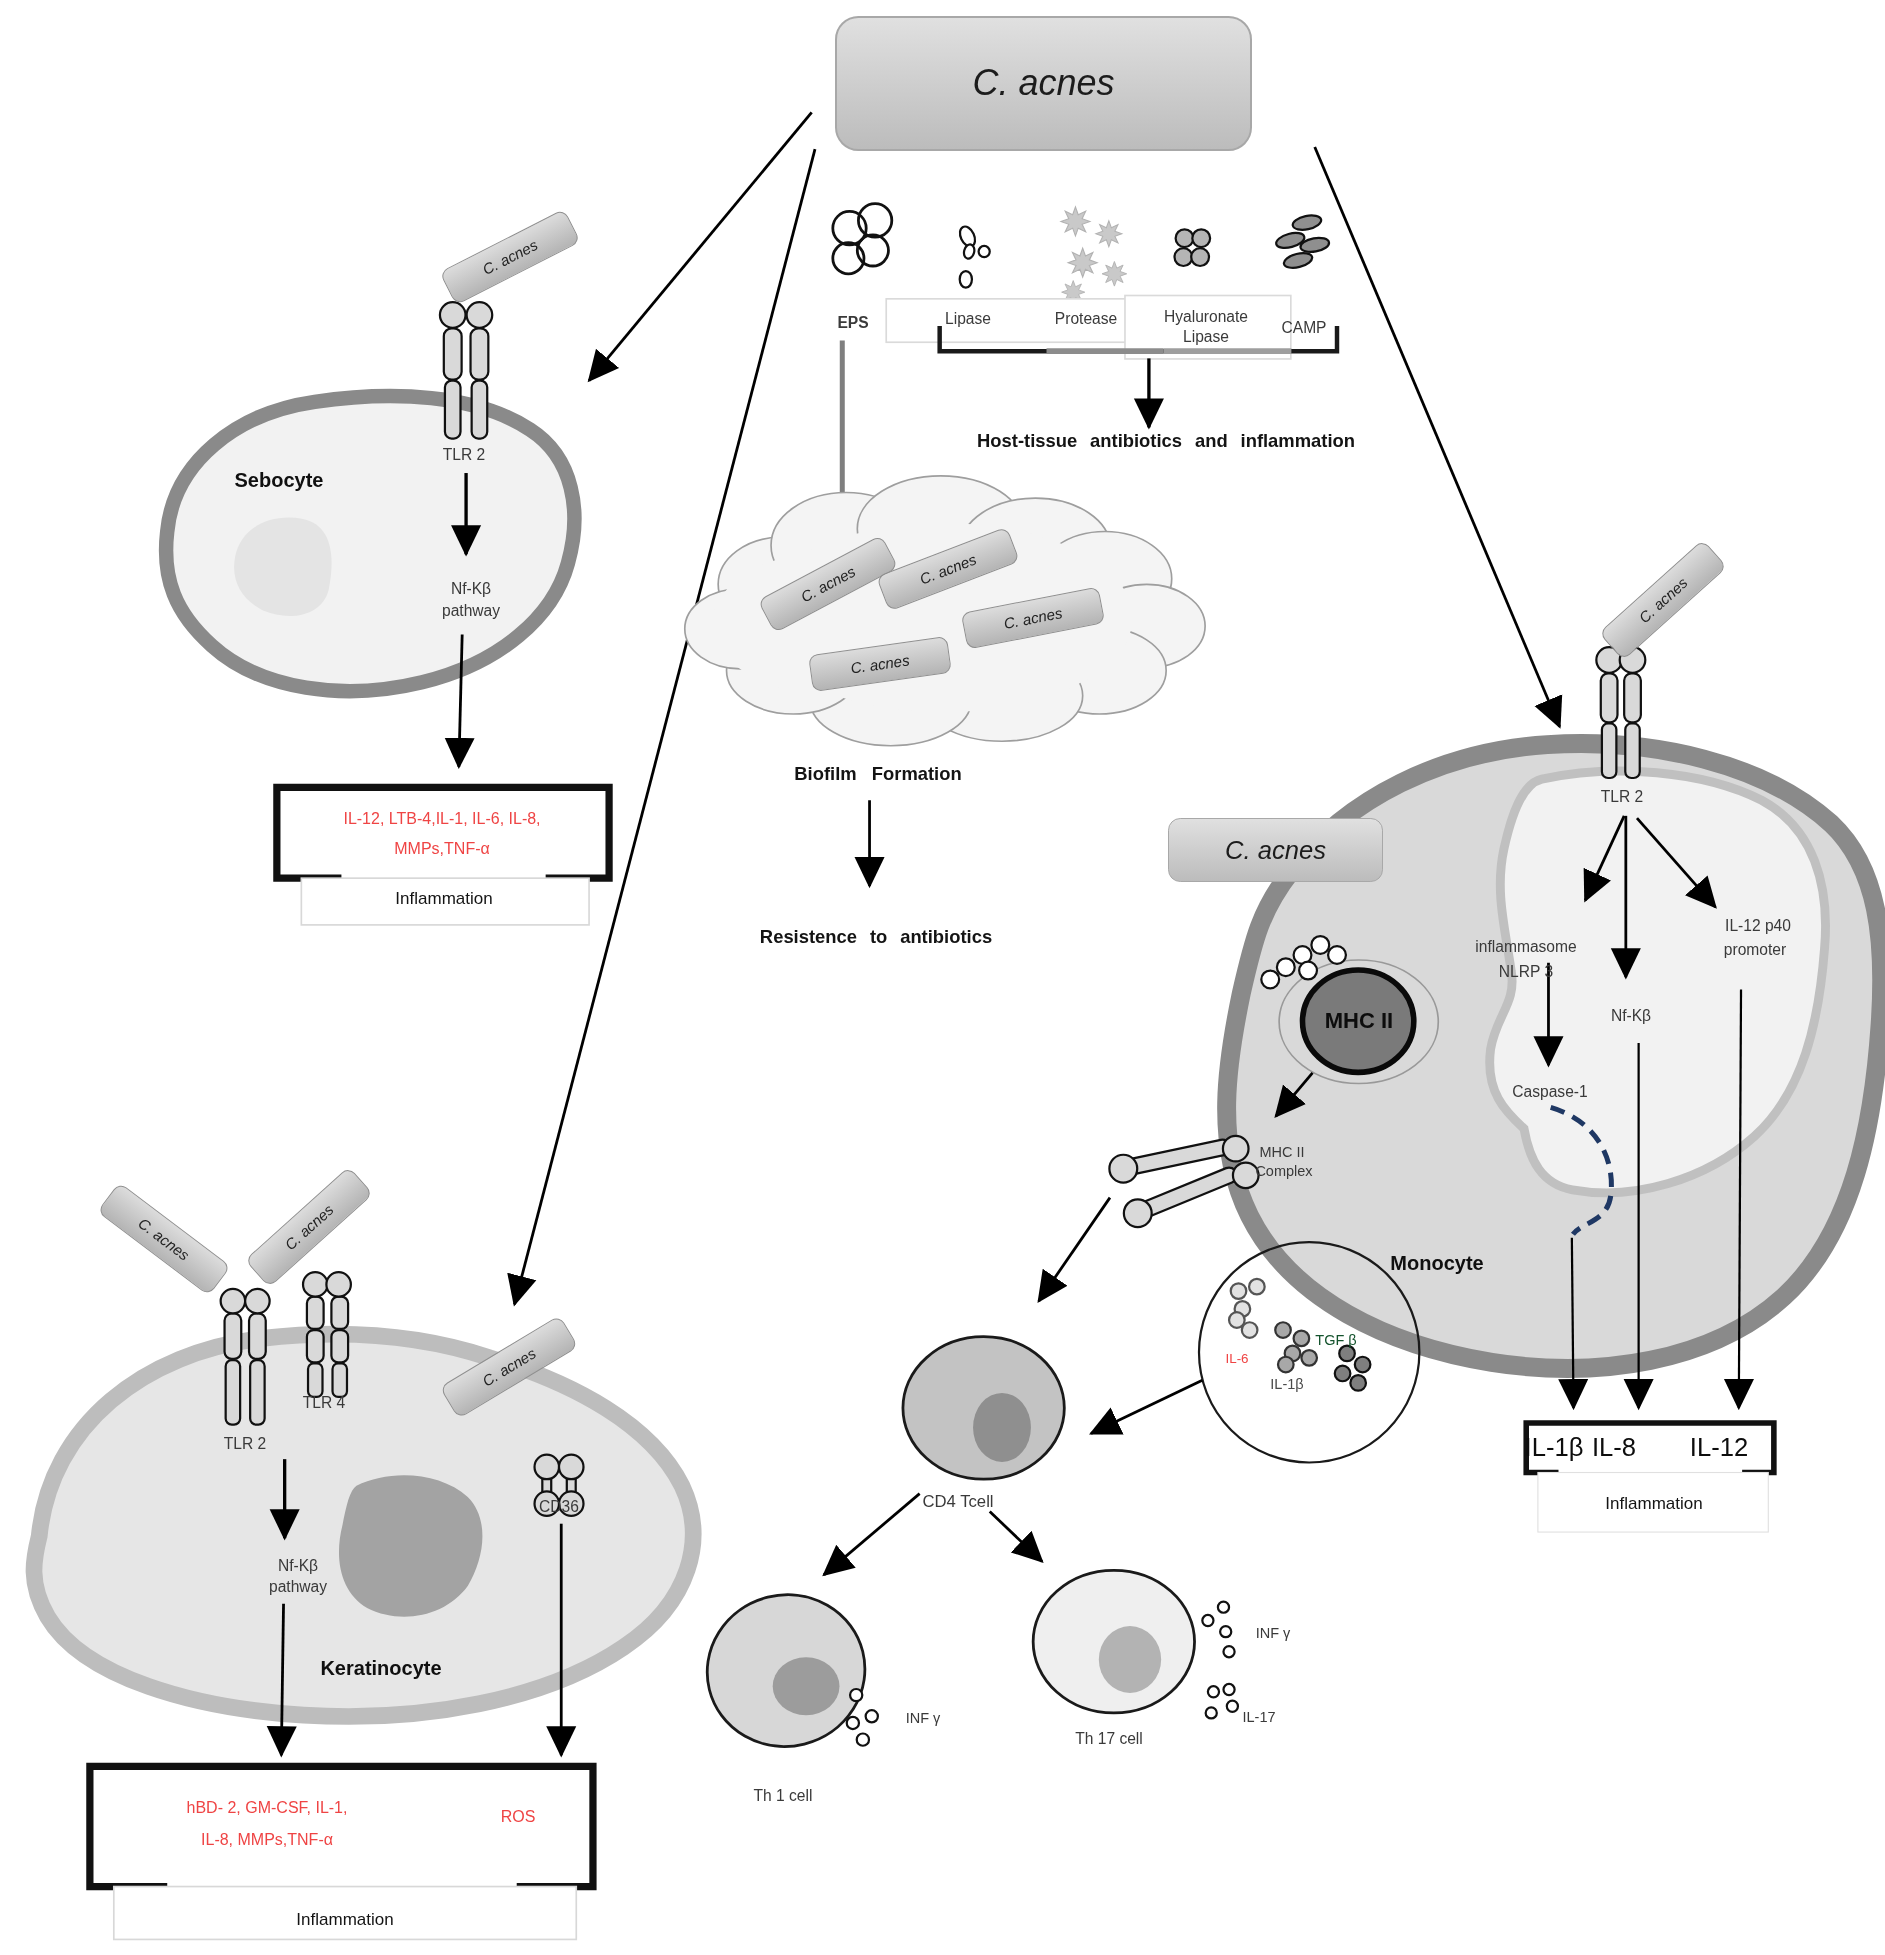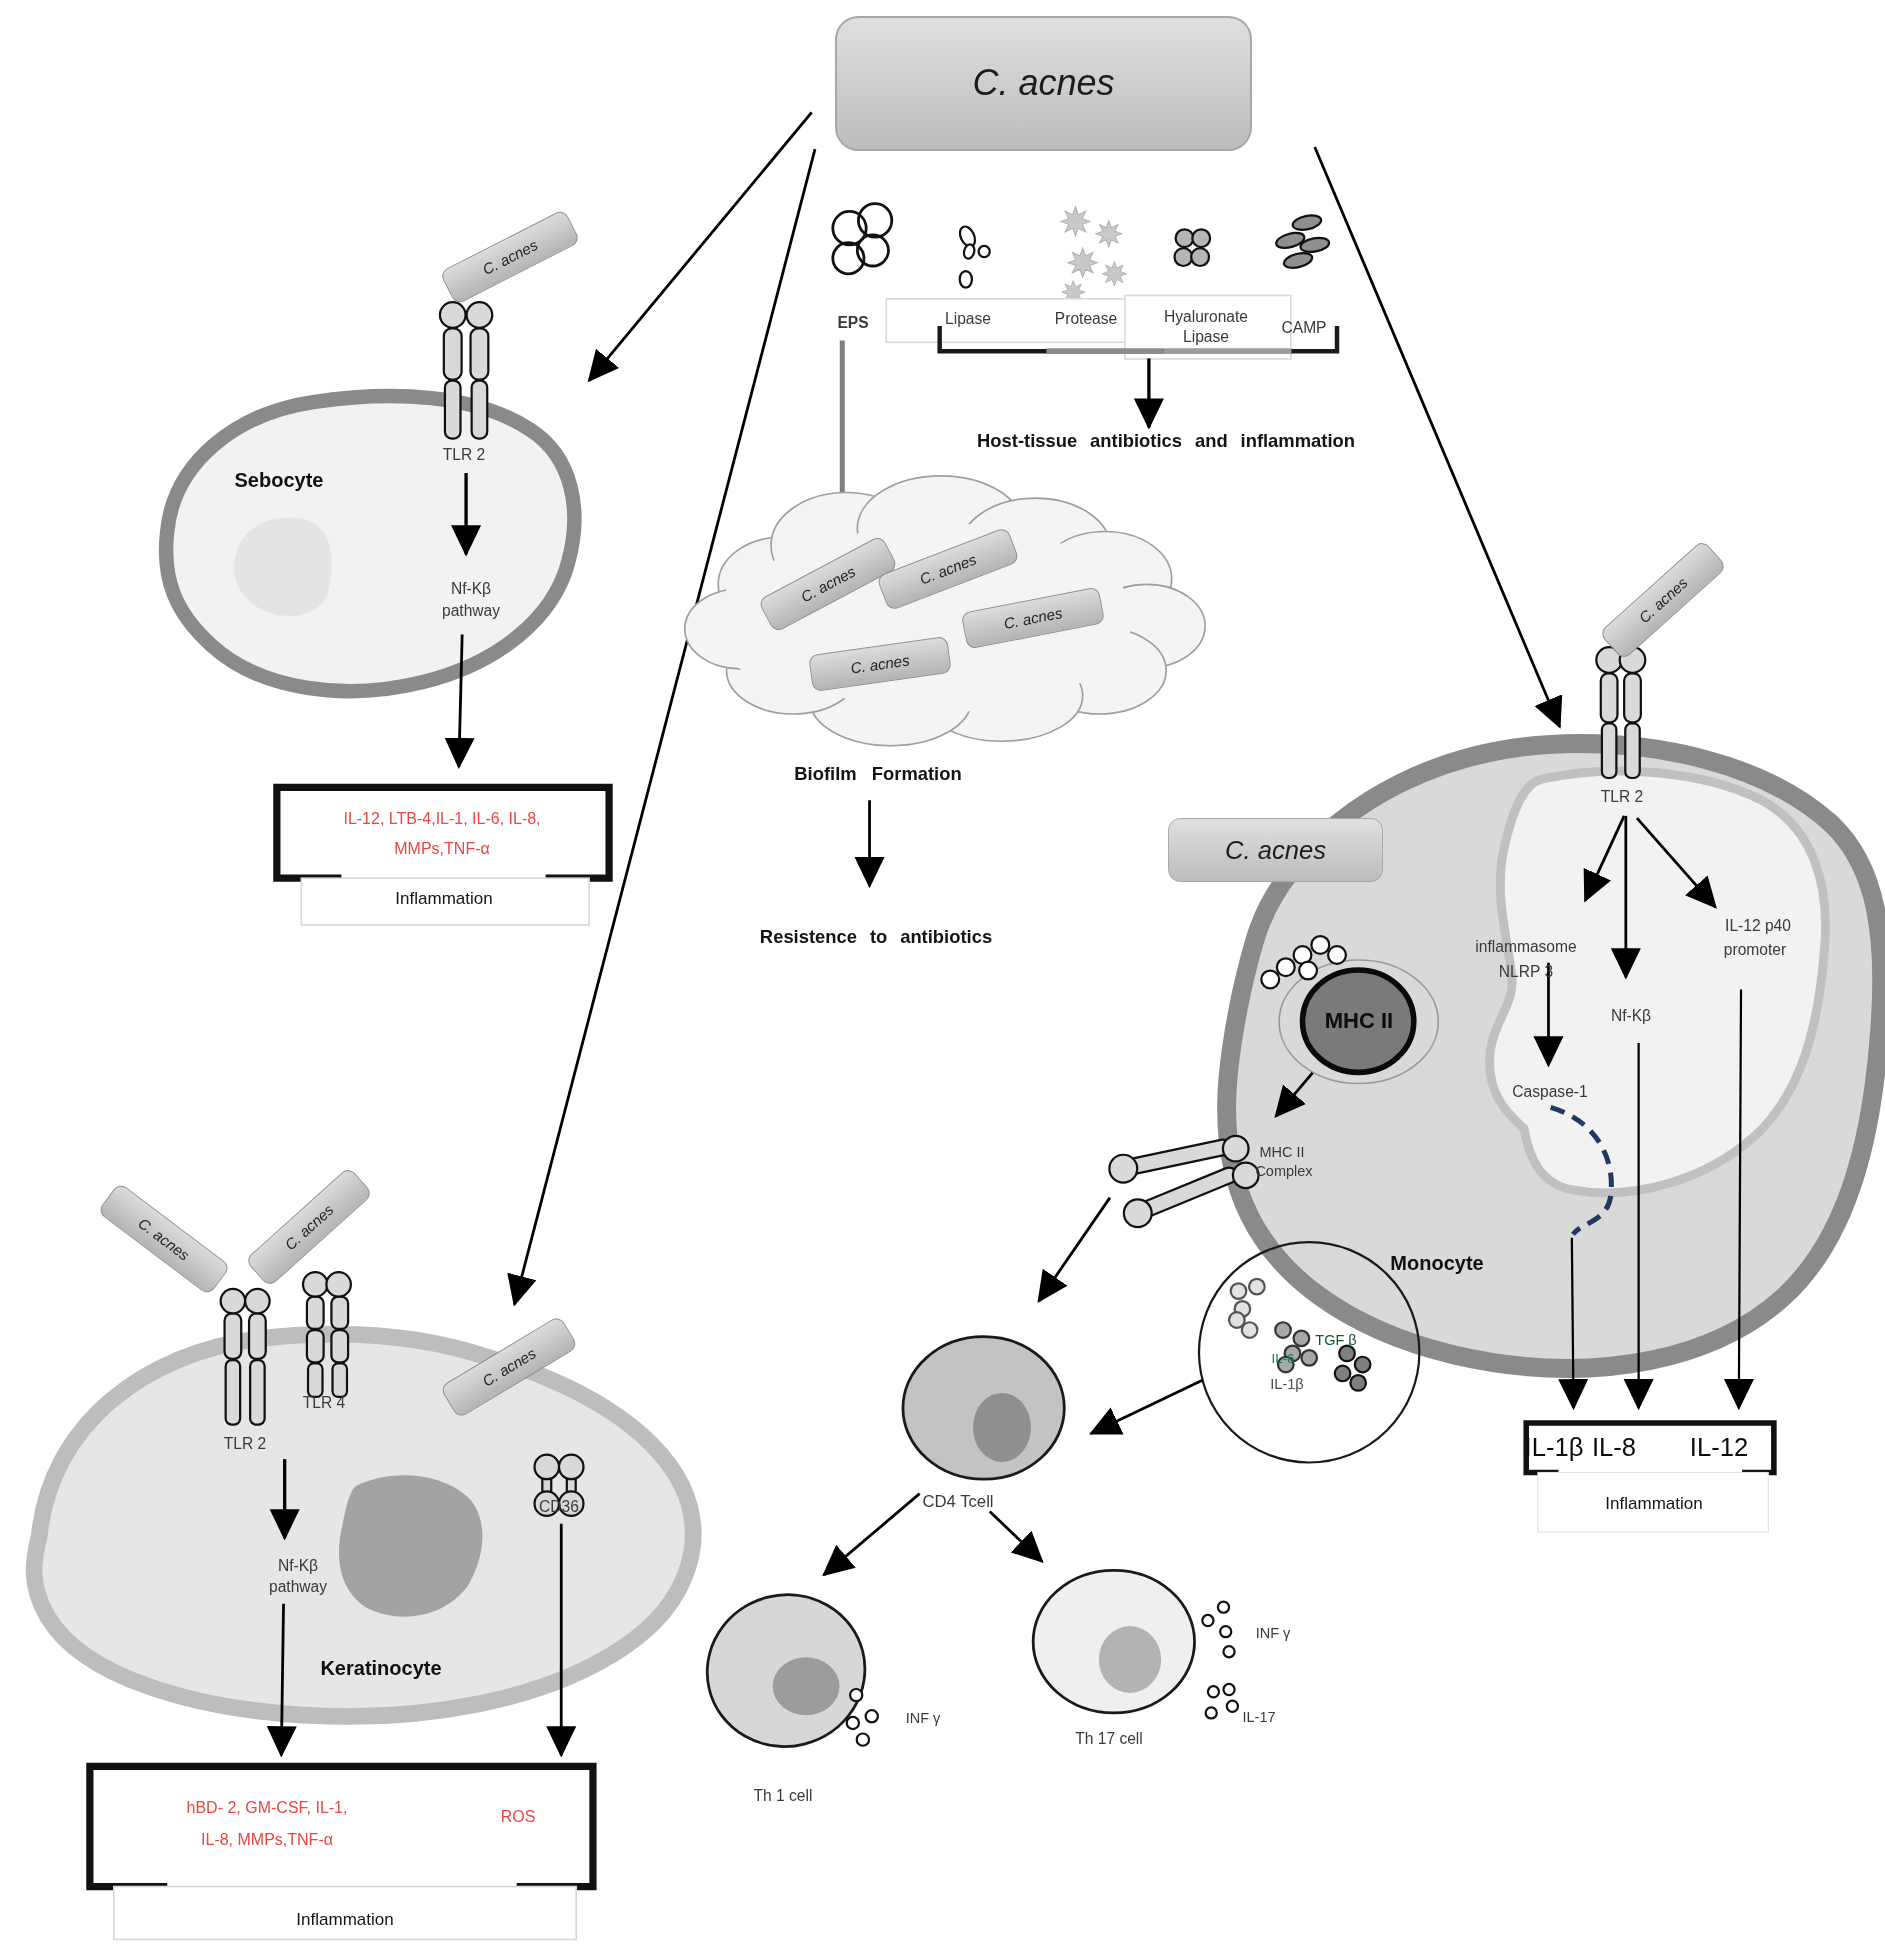--- a/index.html
+++ b/index.html
@@ -332,21 +332,21 @@
 <div class="lbl s28" style="left:1755px;top:950px">promoter</div>
 <div class="lbl s28" style="left:1550px;top:1092px">Caspase-1</div>
 <div class="lbl mhct" style="left:1359px;top:1021px">MHC II</div>
 <div class="lbl s26" style="left:1282px;top:1152px">MHC II</div>
 <div class="lbl s26" style="left:1284px;top:1171px">Complex</div>
 <div class="lbl out" style="left:1554px;top:1448px">IL-1β</div>
 <div class="lbl out" style="left:1614px;top:1448px">IL-8</div>
 <div class="lbl out" style="left:1719px;top:1448px">IL-12</div>
 <div class="lbl infl" style="left:1654px;top:1503px">Inflammation</div>
 
-<div class="lbl s24" style="left:1283px;top:1359px;color:#0f766e">IL-6</div>
+<div class="lbl s24" style="left:1237px;top:1359px;color:#ef4444">IL-6</div>
 <div class="lbl s26" style="left:1287px;top:1384px;color:#4a4a4a">IL-1β</div>
 <div class="lbl s26" style="left:1336px;top:1340px;color:#14532d">TGF β</div>
 
 <div class="lbl s30" style="left:958px;top:1502px">CD4 Tcell</div>
 <div class="lbl s28" style="left:783px;top:1796px">Th 1 cell</div>
 <div class="lbl s28" style="left:1109px;top:1739px">Th 17 cell</div>
 <div class="lbl s26" style="left:923px;top:1718px">INF γ</div>
 <div class="lbl s26" style="left:1273px;top:1633px">INF γ</div>
 <div class="lbl s26" style="left:1259px;top:1717px">IL-17</div>
 

